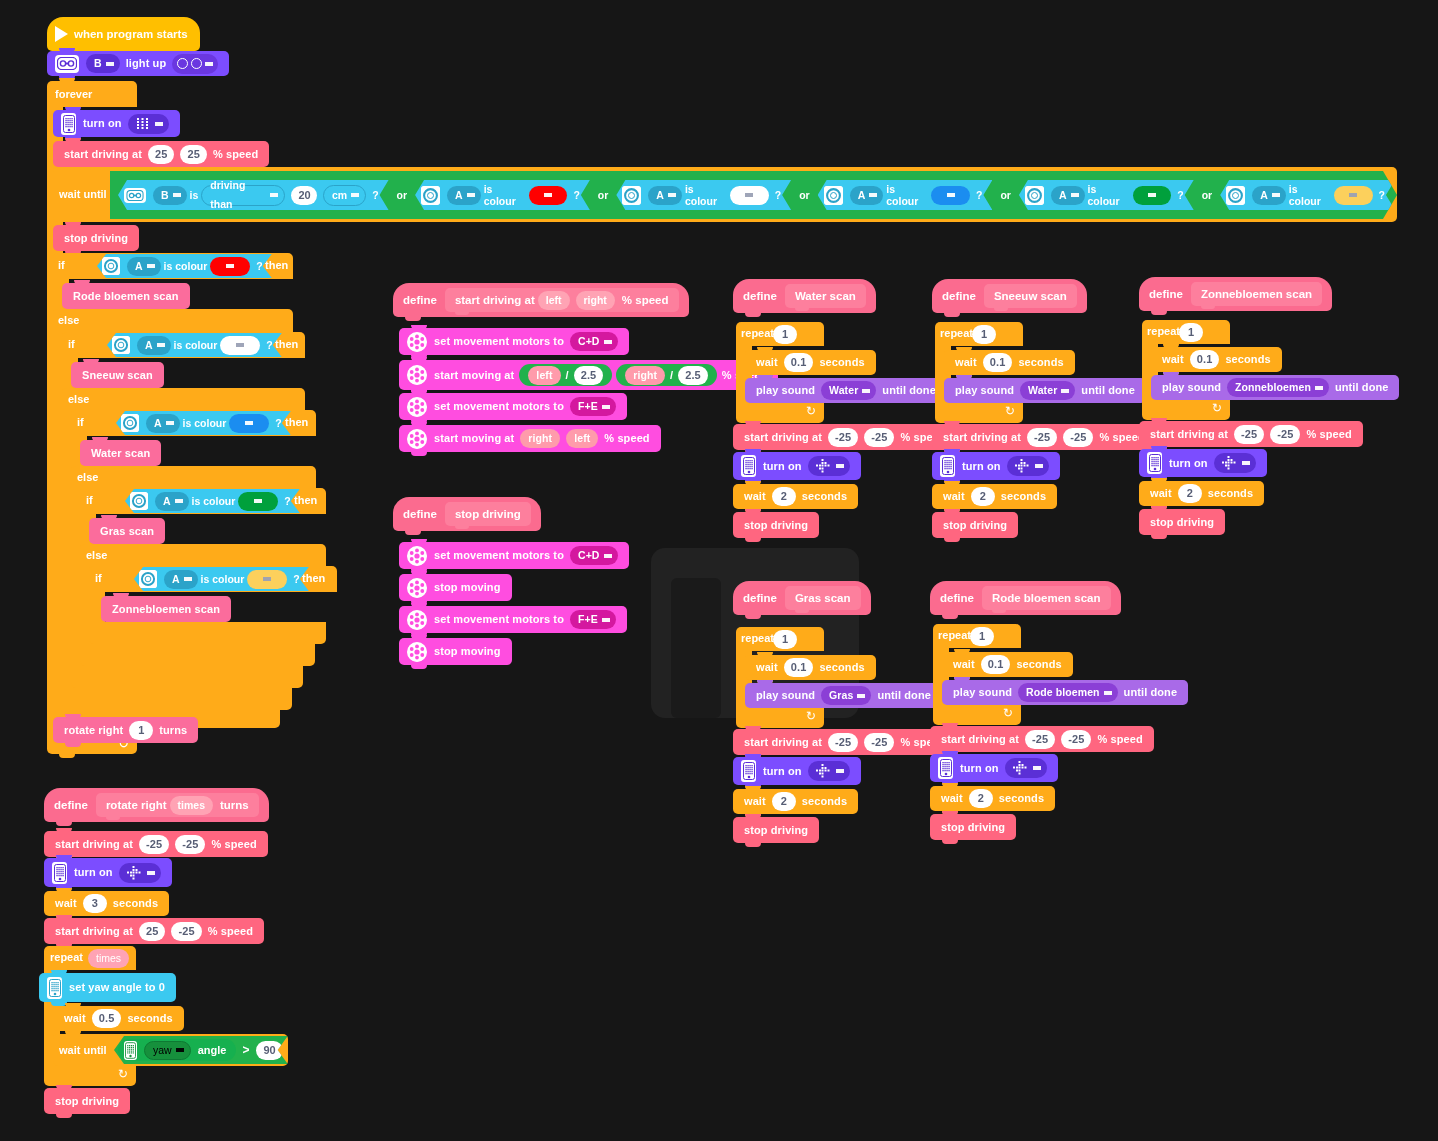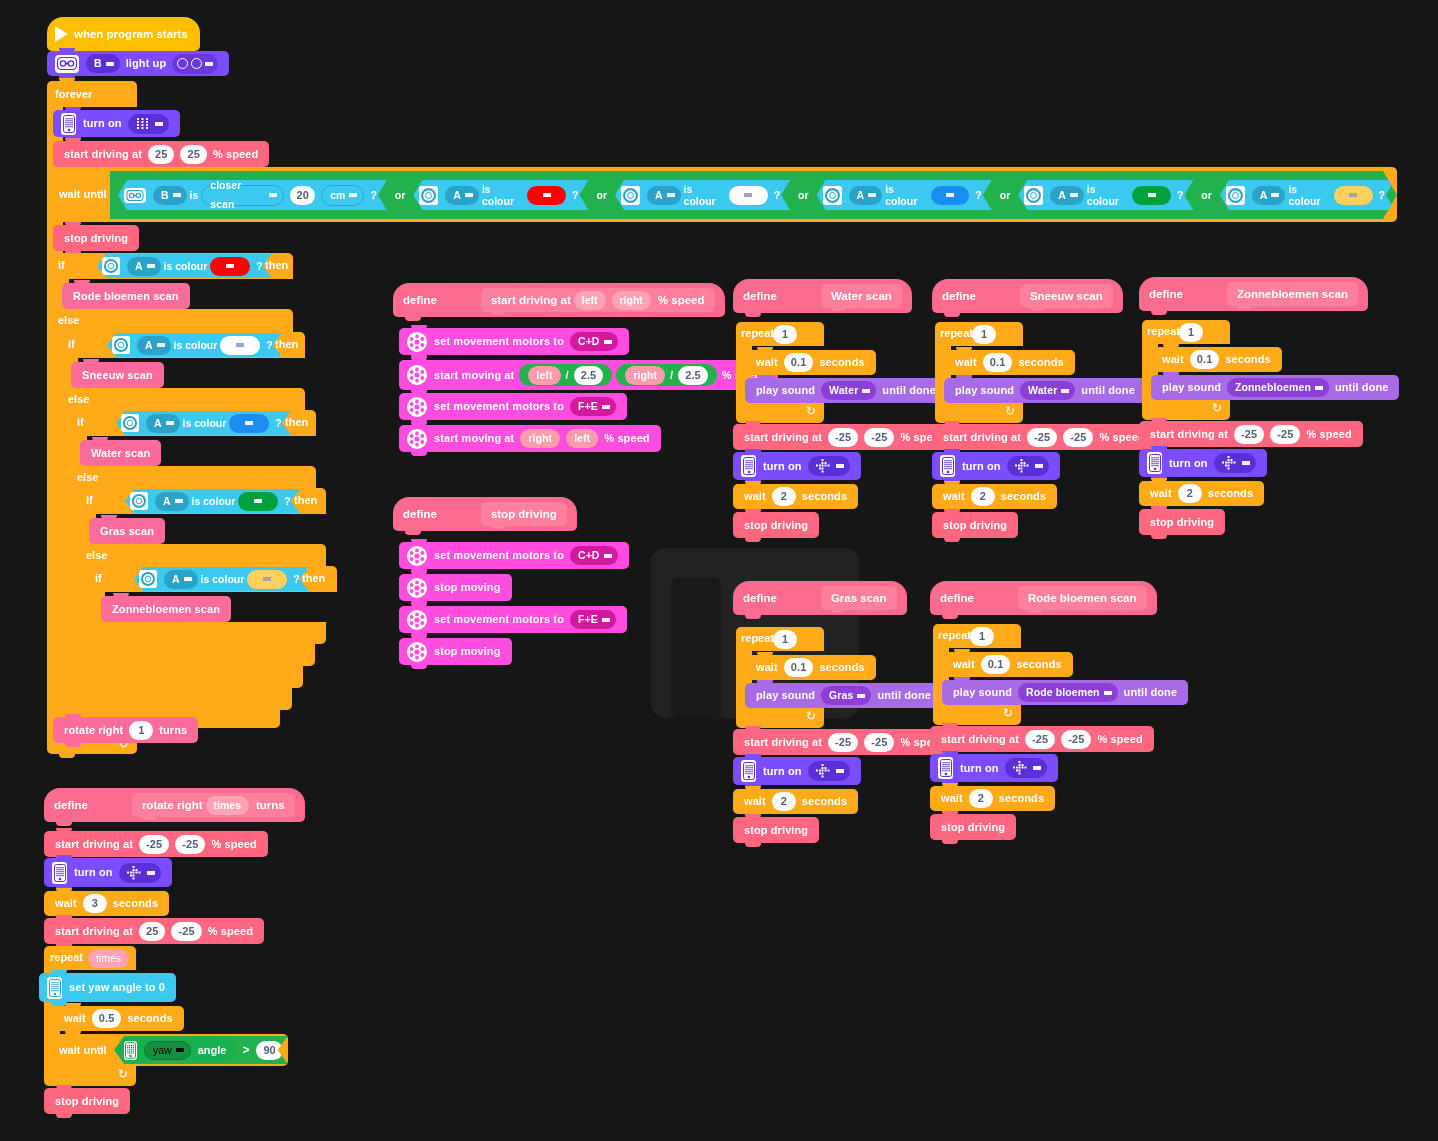--- a/index.html
+++ b/index.html
@@ -87,21 +87,21 @@
     font-size:11.5px; height:34px; padding:0 12px 0 8px;
   }
   .hat::after { content:""; position:absolute; left:12px; bottom:-4px; width:16px; height:4px; background:#ffbf00; border-radius:0 0 4px 4px; }
   .playtri { width:0;height:0;border-left:13px solid #fff;border-top:8px solid transparent;border-bottom:8px solid transparent;margin-right:6px; }
 
   
   .define {
     position:absolute; background:#fb6b8f;
     border-radius:16px 16px 5px 5px;
     display:flex; align-items:center; padding:0 10px;
-    height:34px; color:#fff; font-weight:bold; font-size:11.5px;gap:36px;
+    height:34px; color:#fff; font-weight:bold; font-size:11.5px;
   }
   .define::after { content:""; position:absolute; left:12px; bottom:-4px; width:16px; height:4px; background:#fb6b8f; border-radius:0 0 4px 4px; }
   .protoblk {
     background:#fd7f9d; border-radius:5px; padding:0 10px; height:24px;
     line-height:24px; margin-left:8px; display:inline-flex; align-items:center;
     position:relative;
   }
   .protoblk::after{content:"";position:absolute;left:10px;bottom:-3px;width:14px;height:3px;background:#fd7f9d;border-radius:0 0 4px 4px;}
   .carm {
     background:#ffab19; border-radius:5px 5px 0 0;
@@ -273,21 +273,21 @@
             <circle cx="14" cy="6.5" r="2.6" fill="none" stroke="#2ba3c9" stroke-width="1.4"></circle>
             <rect x="8" y="5.5" width="4" height="2" fill="#2ba3c9"></rect>
           </svg>
       </span>
       <span class="dd cyan">
           <span>B</span>
           <i class="caret"></i>
         </span>
       <span class="lbl">is</span>
       <span class="dd" style="background:#3bc9f0;border:1.5px solid #2ba3c9;height:21px;">
-          <span>closer scan</span>
+          <span>driving than</span>
           <i class="caret"></i>
         </span>
       <span class="num">20</span>
       <span class="dd" style="background:#3bc9f0;border:1.5px solid #2ba3c9;height:21px;">
           <span>cm</span>
           <i class="caret"></i>
         </span>
       <span class="lbl hexq">?</span>
     </div>
     <span class="lbl" style="color:#fff;font-size:10.5px;font-weight:bold;padding:0 6px;">or</span>

